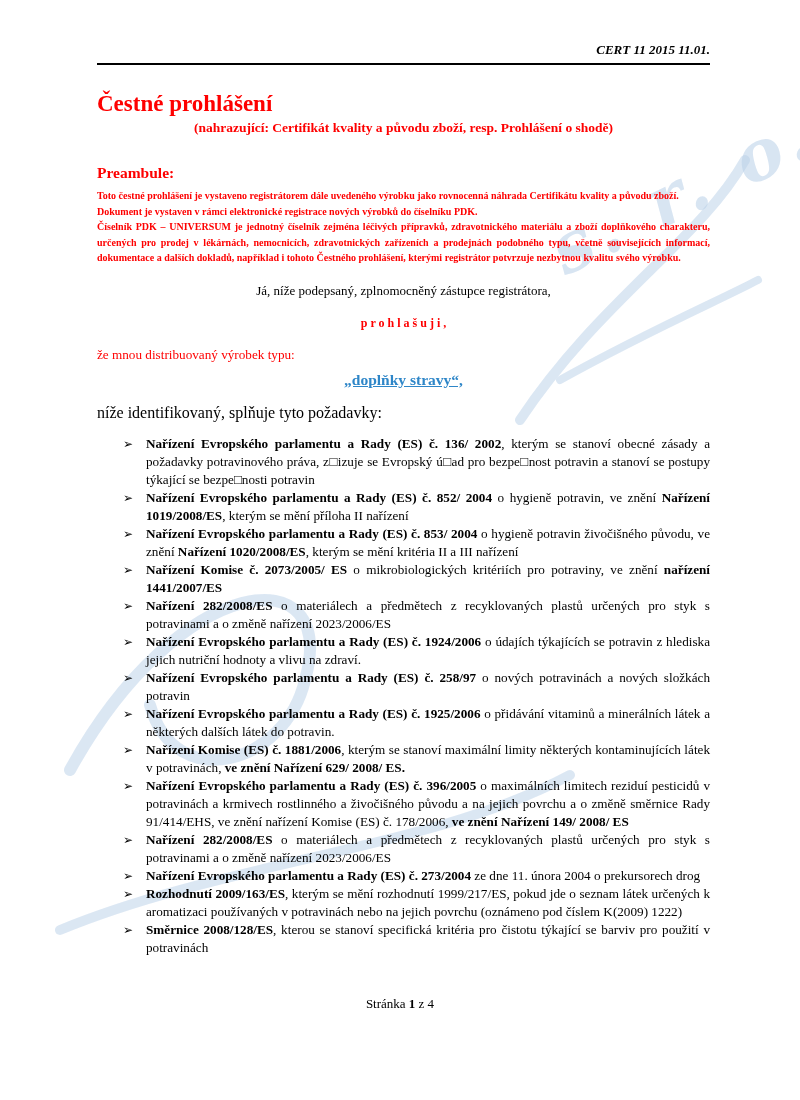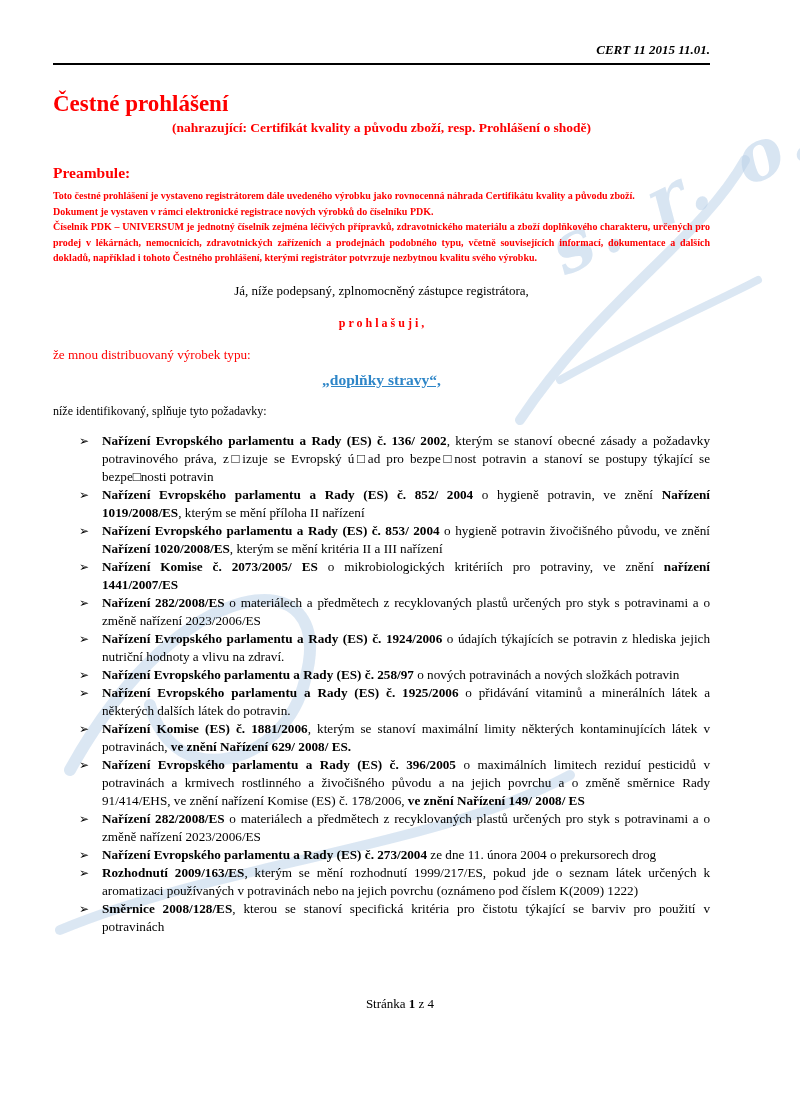--- a/index.html
+++ b/index.html
@@ -15,42 +15,42 @@
   .wm-text {
     position: absolute;
     font-family: "DejaVu Serif", serif;
     font-style: italic; font-weight: bold;
     opacity: .55; white-space: nowrap;
     transform: rotate(-26deg);
   }
   .wm-text.wm1 { top: 150px; left: 540px; font-size: 70px; letter-spacing: 6px; }
   .wm-svg { position: absolute; inset: 0; width: 800px; height: 1100px; opacity: .5; }
 
-  .content { position: relative; z-index: 1; padding: 42px 90px 0 53px; }
+  .content { position: relative; z-index: 1; padding: 42px 90px 0 97px; }
 
   .doc-code {
     text-align: right; font-style: italic; font-weight: bold;
     font-size: 13px; padding-bottom: 5px; border-bottom: 2px solid #000;
   }
   .title   { color: #fe0000; font-weight: bold; font-size: 23px;   margin-top: 26px; }
   .subtitle{ color: #fe0000; font-weight: bold; font-size: 13.5px; text-align: center; margin-top: 3px; }
 
   .preamble-heading { color: #fe0000; font-weight: bold; font-size: 15.5px; margin-top: 28px; }
   .preamble-wrap { margin-top: 6px; }
   .preamble-para {
     color: #fe0000; font-weight: bold;
     font-size: 10px; line-height: 15.6px; text-align: justify;
   }
 
   .intro        { text-align: center; font-size: 13px; margin-top: 17px; }
   .verb         { text-align: center; color: #fe0000; font-weight: bold; font-size: 12px; margin-top: 17px; }
   .product-lead { color: #fe0000; font-size: 13.2px; margin-top: 16px; }
   .product-type { text-align: center; font-weight: bold; font-size: 15.5px; margin-top: 8px; }
   .product-type span { text-decoration: underline; }
-  .req-lead     { font-size: 12px; margin-top: 15px; }
+  .req-lead     { font-size: 16px; margin-top: 15px; }
 
   .req-list { margin-top: 13px; padding-left: 26px; }
   .req-item { display: flex; font-size: 13.2px; line-height: 18px; }
   .req-bullet { flex: none; width: 23px; font-size: 12px; line-height: 18px; font-family: "DejaVu Sans", sans-serif; }
   .req-text { flex: 1; text-align: justify; }
   .req-text b { font-weight: bold; }
 
   .footer {
     position: absolute; left: 0; right: 0; top: 996px;
     text-align: center; font-size: 13px; z-index: 1;

